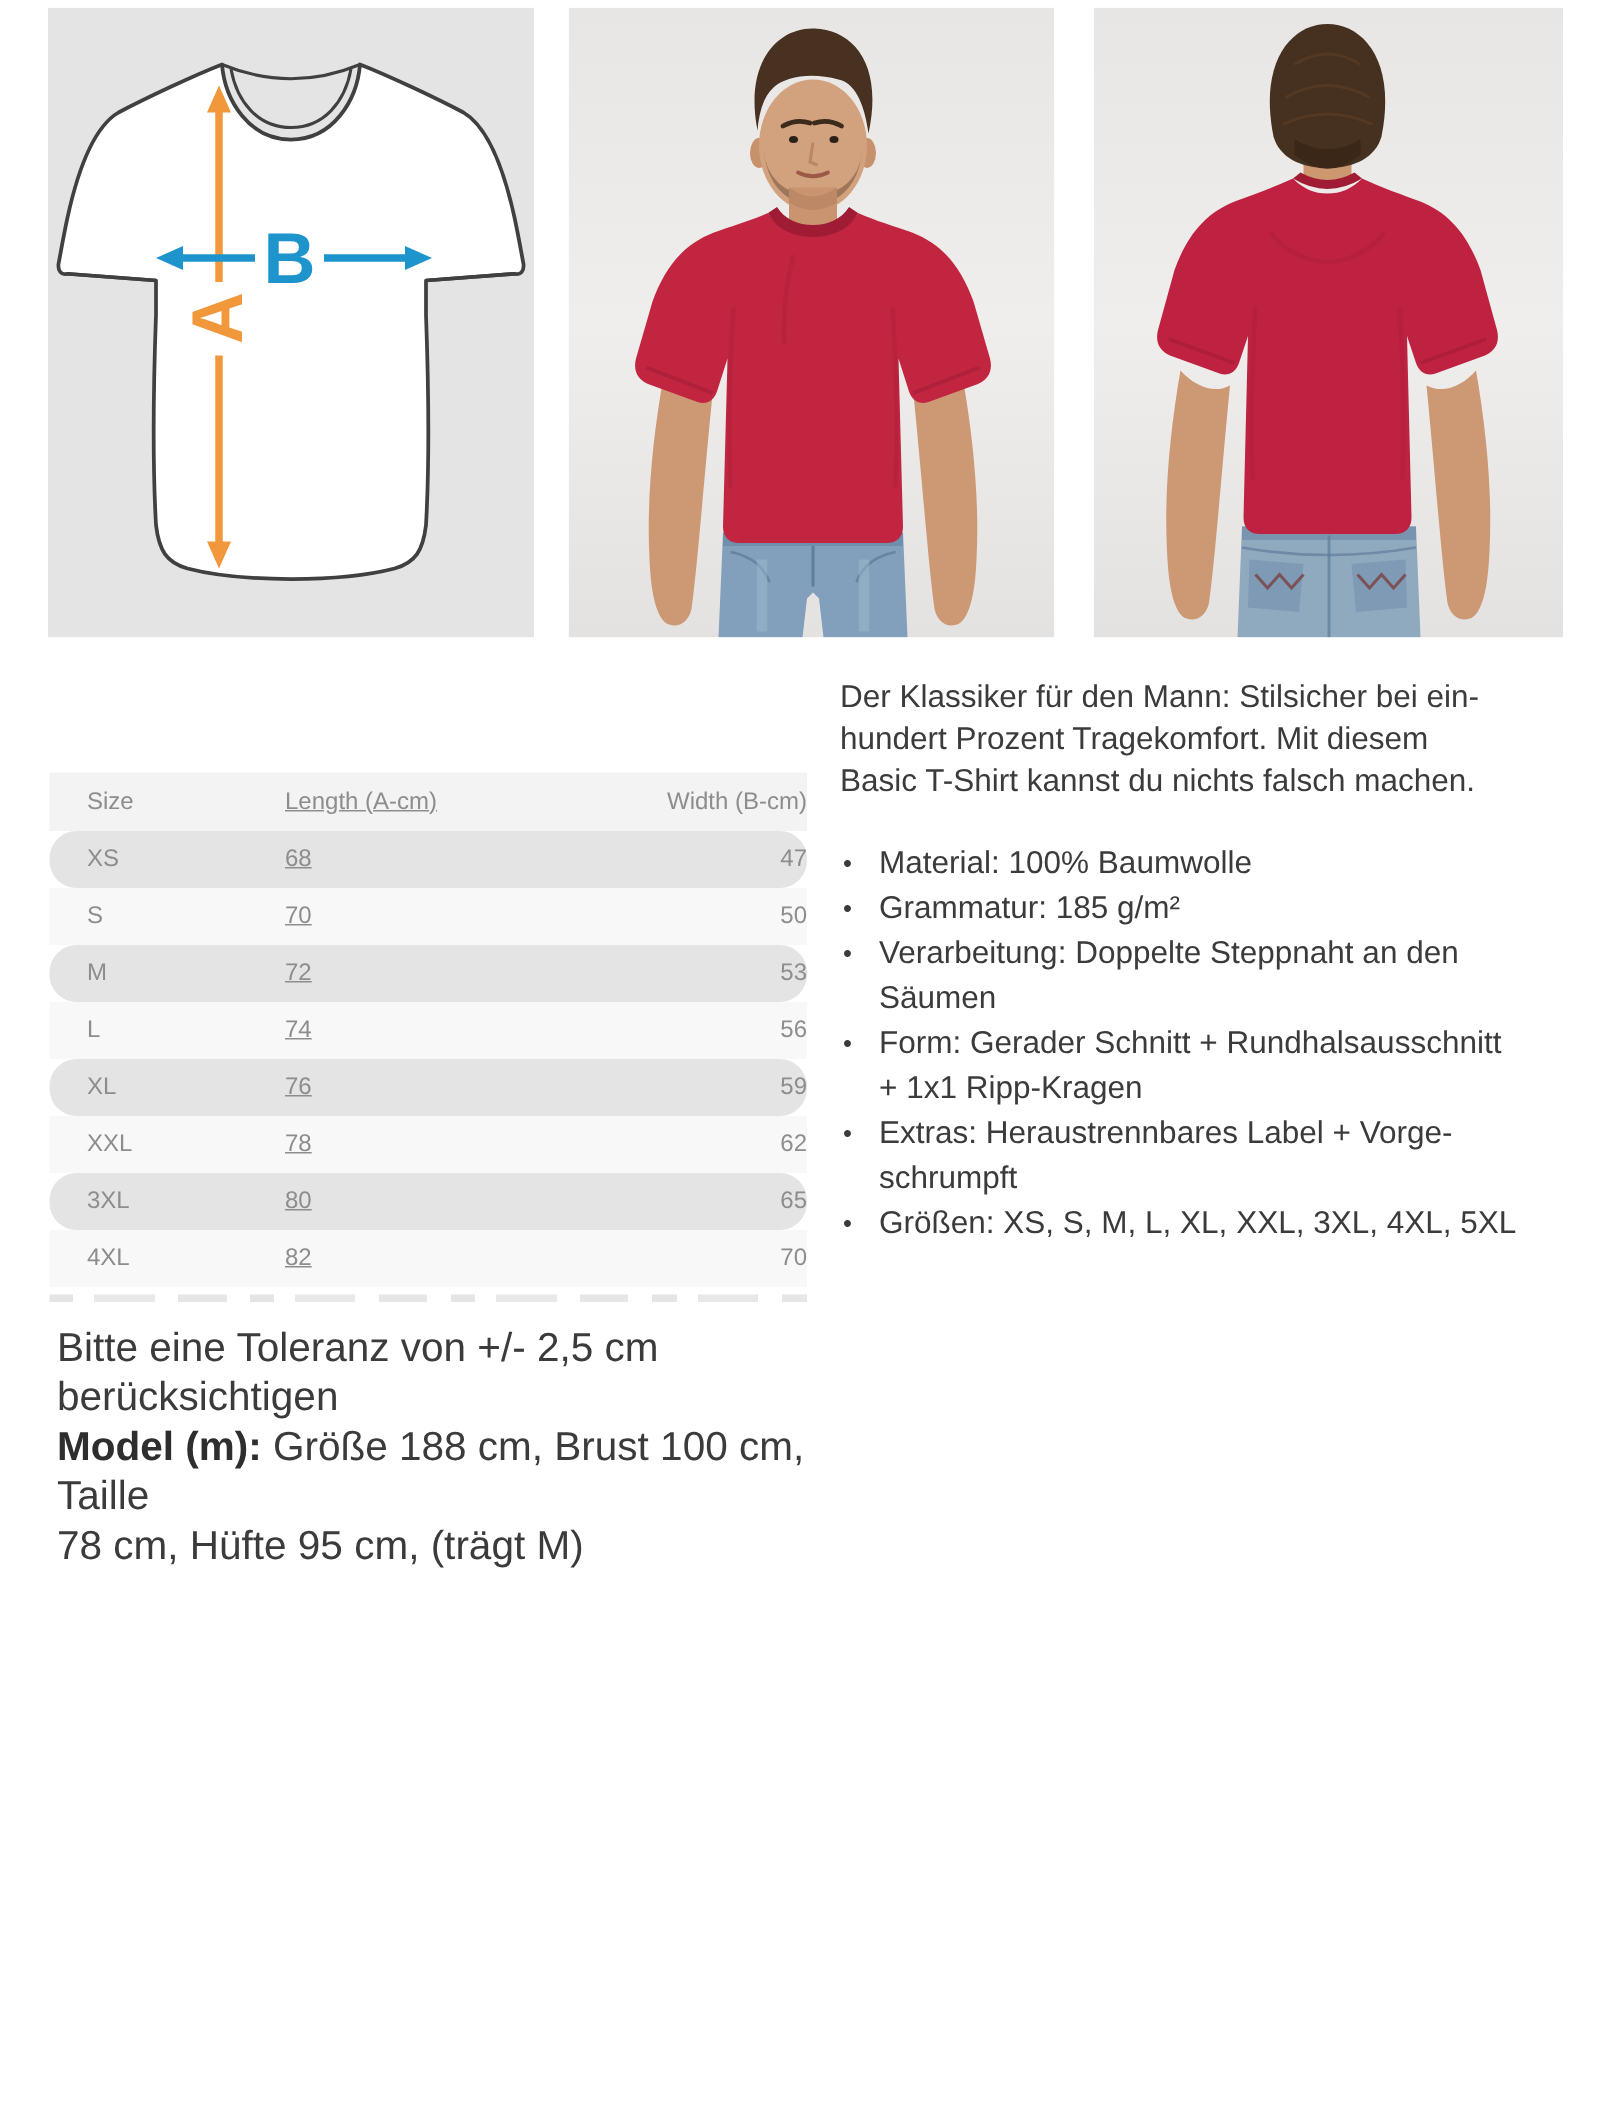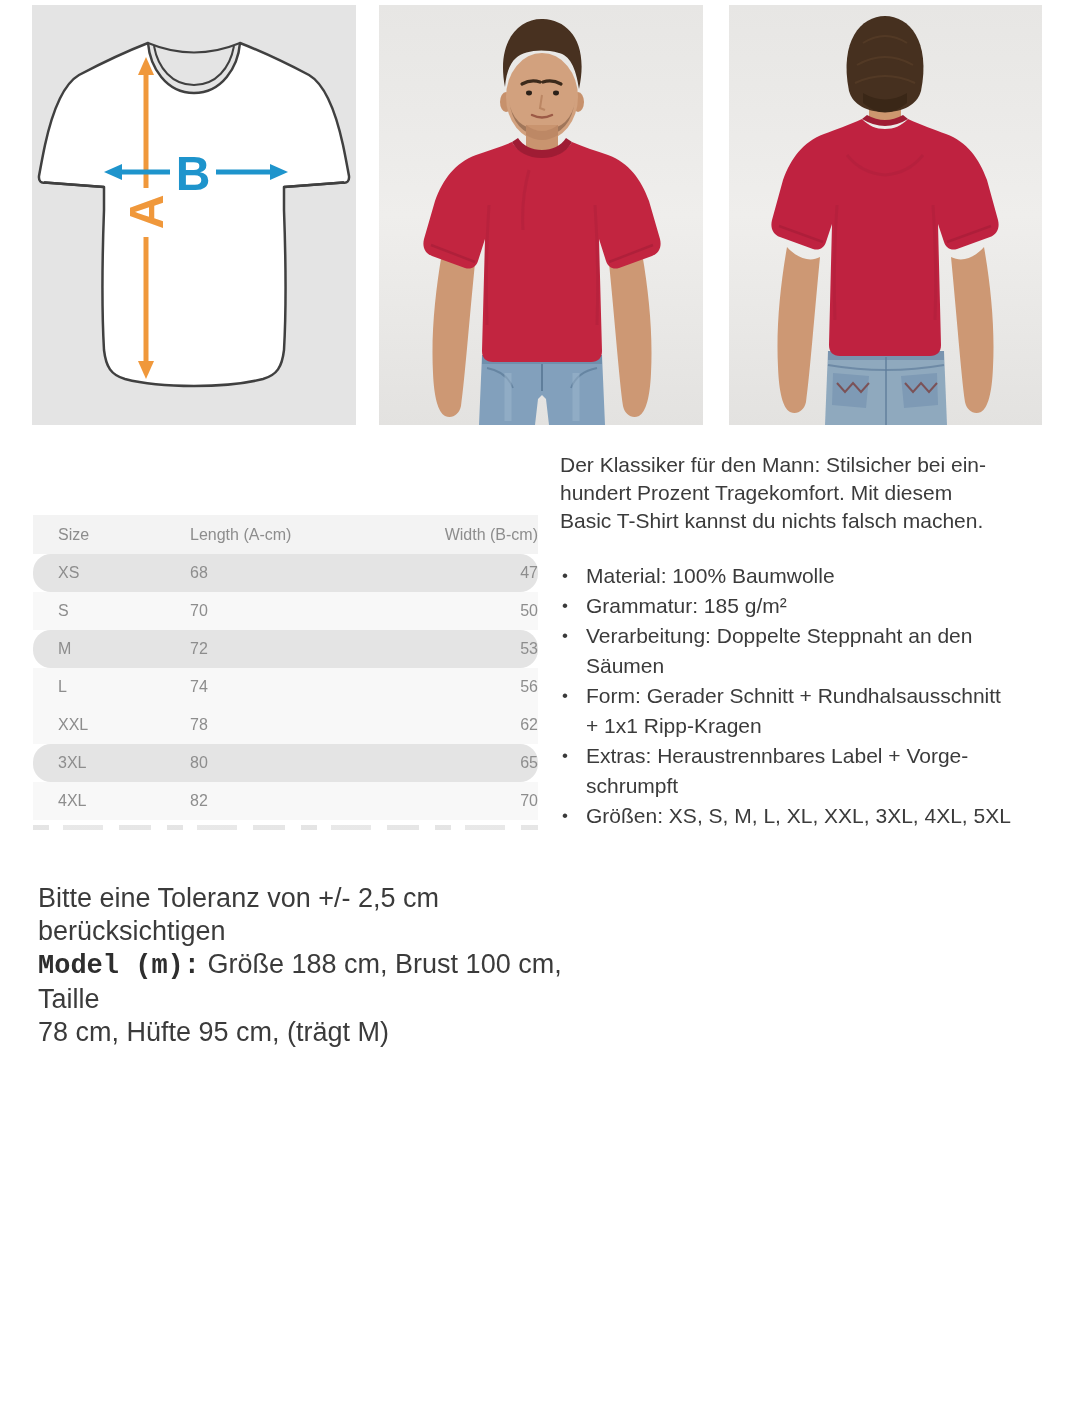--- a/index.html
+++ b/index.html
@@ -14,39 +14,39 @@
   .panel svg{display:block;width:100%;height:100%;}
 
   
   .size-table{position:absolute;left:33px;top:467px;width:505px;
     color:#8d8d8d;font-size:16px;margin-top:48px;}
   .t-row{display:flex;align-items:center;height:38px;}
   .t-head{background:#f3f3f3;height:39px;}
   .row-dark{background:#e4e4e4;border-radius:18px;}
   .row-light{background:#f8f8f8;}
   .c1{width:157px;padding-left:25px;box-sizing:border-box;}
-  .c2{width:197px;}
+  .c2{width:197px;text-decoration:underline;}
   .c3{flex:1;text-align:right;}
   .table-cut{margin-top:5px;height:5px;width:100%;opacity:.55;
     background:repeating-linear-gradient(90deg,#cfcfcf 0 16px,transparent 16px 30px,
       #d6d6d6 30px 70px,transparent 70px 86px,#d2d2d2 86px 118px,transparent 118px 134px);}
 
   
   .desc{position:absolute;left:560px;top:451px;width:505px;color:#3b3b3b;font-size:21px;}
   .intro{margin:0;line-height:28px;white-space:pre-line;}
   .bullets{list-style:none;margin:26px 0 0 0;padding:0;line-height:30px;}
   .bullets li{display:flex;}
   .dot{width:26px;flex:0 0 26px;padding-left:2px;box-sizing:border-box;font-size:17px;}
   .btext{white-space:pre-line;flex:1;}
 
   
   .notes{position:absolute;left:38px;top:882px;width:530px;color:#3b3b3b;
     font-size:27px;line-height:33px;}
   .notes p{margin:0;white-space:pre-line;}
-  .notes strong{color:#2e2e2e;font-family:Liberation Mono, monospace;}
+  .notes strong{color:#2e2e2e;}
 </style>
 </head>
 <body>
 
 <div class="canvas">
 
   <section class="panel" id="panel-diagram">
     <svg viewBox="0 0 324 420">
       <rect x="0" y="0" width="324" height="420" fill="#e4e4e4"></rect>
 
@@ -226,20 +226,25 @@
     <div class="t-row row-dark">
       <div class="c1">M</div>
       <div class="c2">72</div>
       <div class="c3">53</div>
     </div>
     <div class="t-row row-light">
       <div class="c1">L</div>
       <div class="c2">74</div>
       <div class="c3">56</div>
     </div>
+    <div class="t-row row-dark">
+      <div class="c1">XL</div>
+      <div class="c2">76</div>
+      <div class="c3">59</div>
+    </div>
     <div class="t-row row-light">
       <div class="c1">XXL</div>
       <div class="c2">78</div>
       <div class="c3">62</div>
     </div>
     <div class="t-row row-dark">
       <div class="c1">3XL</div>
       <div class="c2">80</div>
       <div class="c3">65</div>
     </div>

